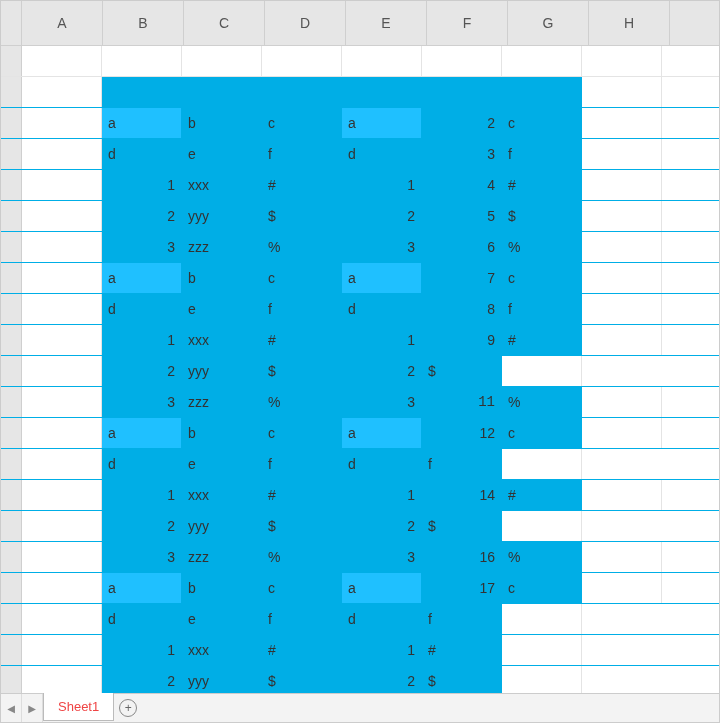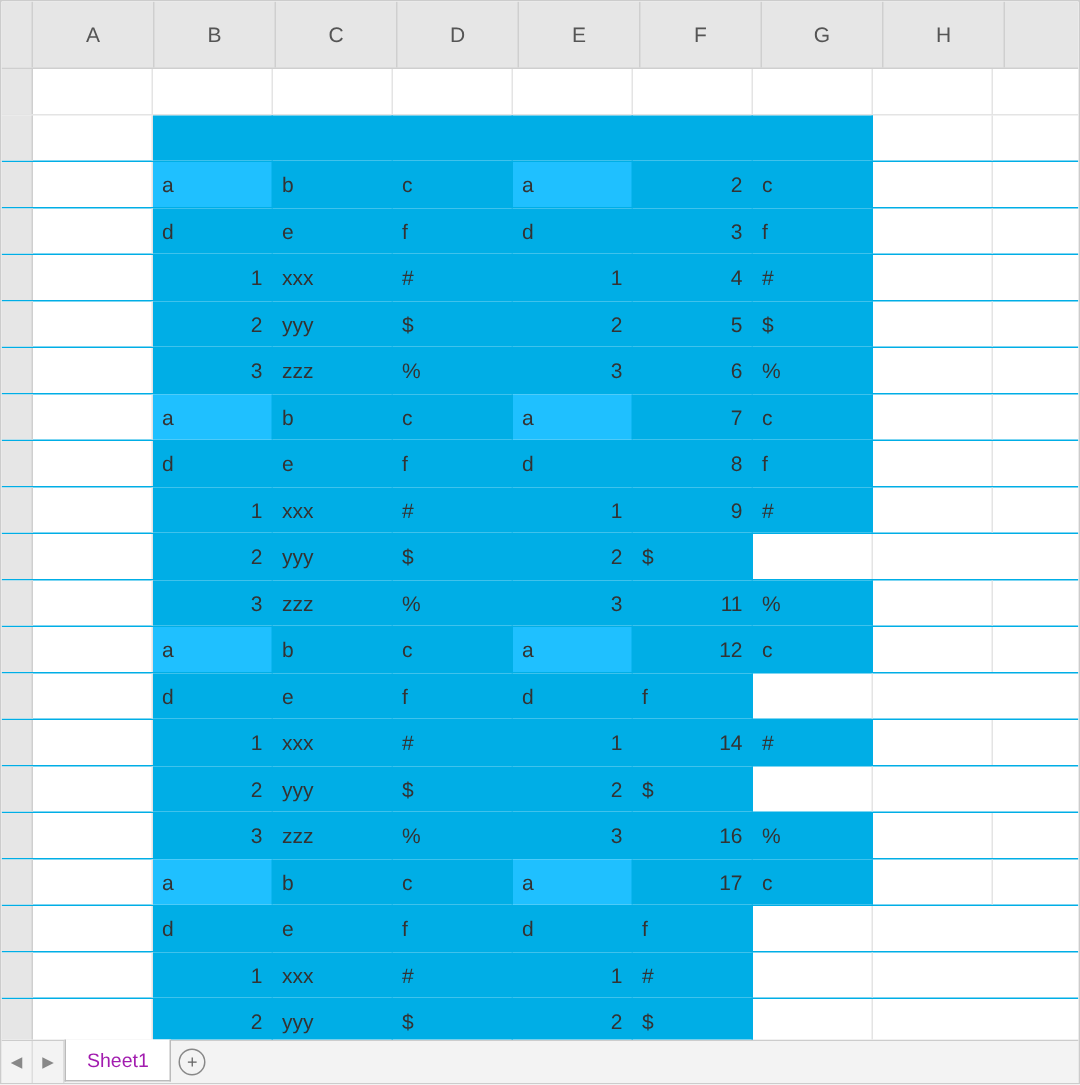--- a/index.html
+++ b/index.html
@@ -16,21 +16,21 @@
   .cell{flex:none;border-right:1px solid #e4e4e4;display:flex;align-items:center;box-sizing:border-box;padding:0 6px;font-size:14px;overflow:hidden;white-space:nowrap;}
   .cell.num{justify-content:flex-end;}
   .cell.txt{justify-content:flex-start;}
   .cell.fill{background:#00aee6;border-right-color:#00aee6;}
   .row.fill-row{border-bottom-color:#00aee6;}
   .cell.hl{background:#1fc0ff;}
   
   .tabbar{height:28px;background:#f3f3f3;border-top:1px solid #ccc;display:flex;align-items:stretch;}
   .nav-btn{width:20px;display:flex;align-items:center;justify-content:center;color:#888;font-size:10px;border-right:1px solid #ddd;}
   .nav-btn:last-of-type{border-right:1px solid #ccc;margin-right:16px;}
-  .tab{display:flex;align-items:center;padding:0 14px;border:1px solid #bbb;border-top:none;background:#fff;color:#a21caf;font-size:13px;position:relative;top:-1px;height:27px;}
+  .tab{display:flex;align-items:center;padding:0 14px;border:1px solid #bbb;border-top:none;background:#fff;color:#ef4444;font-size:13px;position:relative;top:-1px;height:27px;}
   .addtab{display:flex;align-items:center;justify-content:center;width:28px;color:#666;font-size:16px;}
   .addcircle{width:16px;height:16px;border:1px solid #888;border-radius:50%;display:flex;align-items:center;justify-content:center;font-size:12px;line-height:1;}
 </style>
 </head>
 <body>
 
 <div class="app">
 
   <div class="grid-area">
 
@@ -169,21 +169,21 @@
           <div class="cell fill txt" style="width: 80px;">$</div>
           <div class="cell" style="width: 80px;"></div>
         </div>
         <div class="row fill-row">
           <div class="rowhdr"></div>
           <div class="cell" style="width: 80px;"></div>
           <div class="cell fill num" style="width: 80px;">3</div>
           <div class="cell fill txt" style="width: 80px;">zzz</div>
           <div class="cell fill txt" style="width: 80px;">%</div>
           <div class="cell fill num" style="width: 80px;">3</div>
-          <div class="cell fill num" style="width: 80px;">11</div>
+          <div class="cell fill num" style="width: 80px; font-family: Liberation Mono, monospace;">11</div>
           <div class="cell fill txt" style="width: 80px;">%</div>
           <div class="cell" style="width: 80px;"></div>
         </div>
         <div class="row fill-row">
           <div class="rowhdr"></div>
           <div class="cell" style="width: 80px;"></div>
           <div class="cell fill hl txt" style="width: 80px;">a</div>
           <div class="cell fill txt" style="width: 80px;">b</div>
           <div class="cell fill txt" style="width: 80px;">c</div>
           <div class="cell fill hl txt" style="width: 80px;">a</div>

